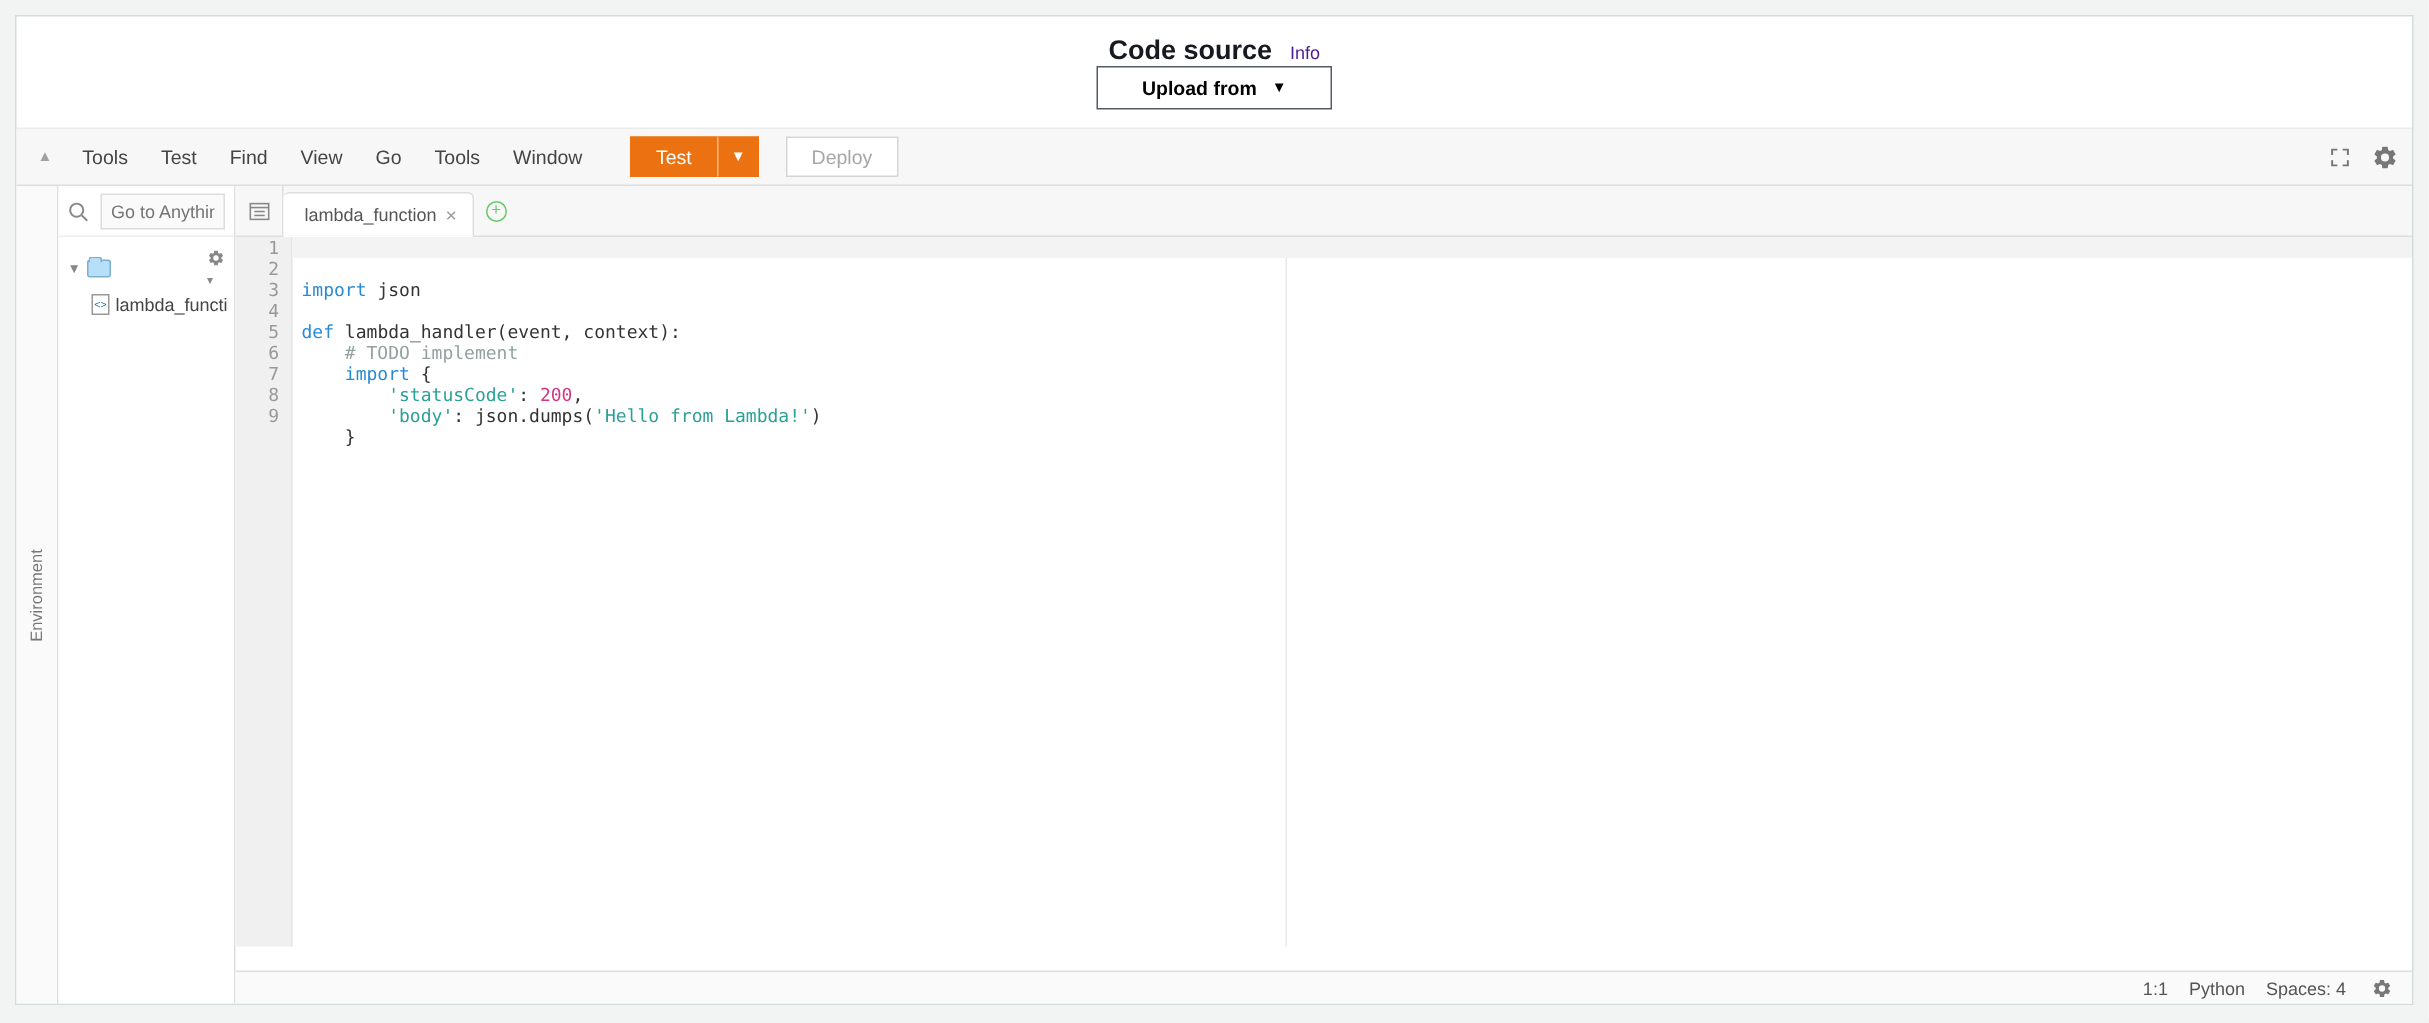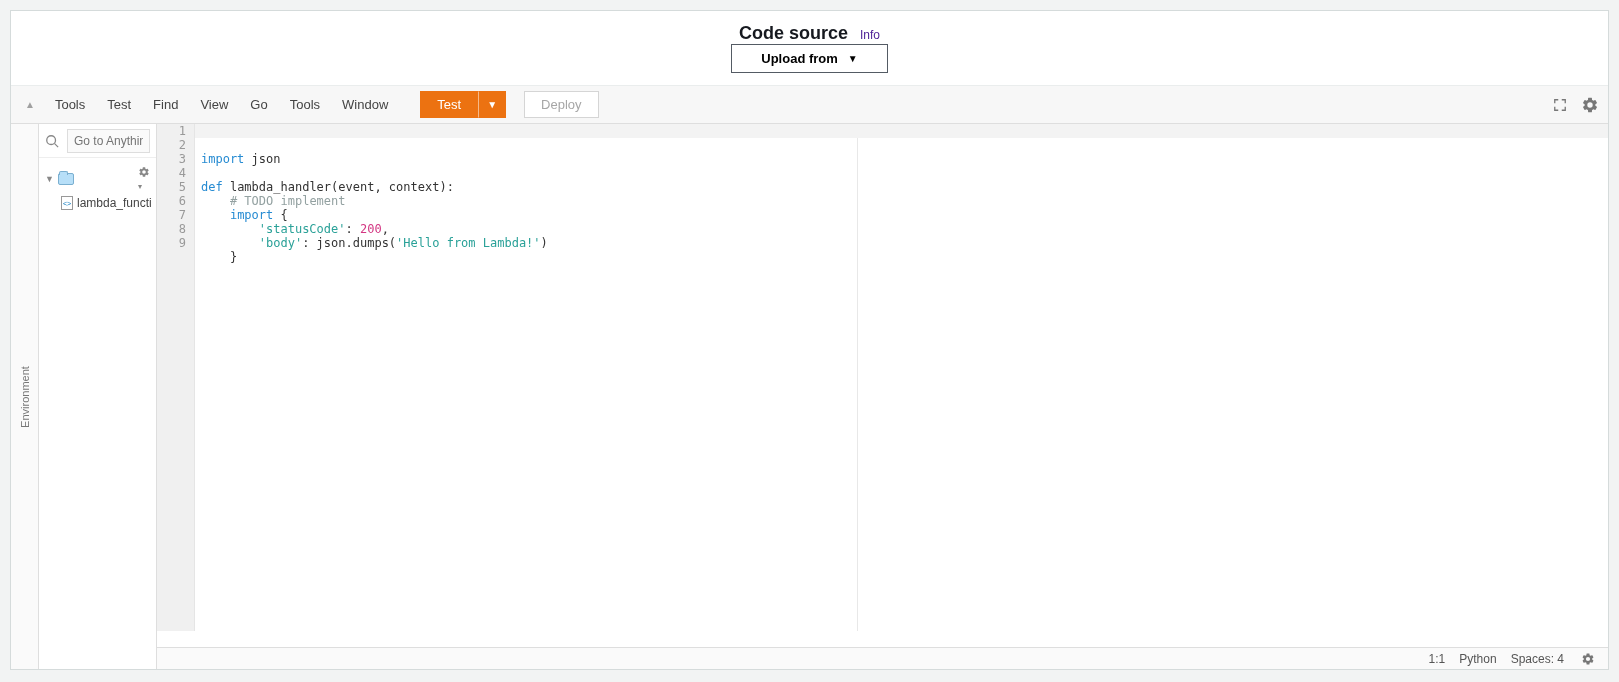--- a/index.html
+++ b/index.html
@@ -301,20 +301,37 @@
           </span>
         </div>
         <div class="tree-row file">
           <span class="file-ico">&lt;&gt;</span>
           <span>lambda_function.py</span>
         </div>
       </div>
     </div>
 
     <div class="editor-col">
+      <div class="tabbar">
+        <div class="env-toggle">
+          <svg width="14" height="14" viewBox="0 0 16 16" fill="none" stroke="#888" stroke-width="1.2">
+              <rect x="1" y="2" width="14" height="12"></rect>
+              <line x1="1" y1="5" x2="15" y2="5"></line>
+              <line x1="4" y1="8" x2="12" y2="8"></line>
+              <line x1="4" y1="11" x2="12" y2="11"></line>
+            </svg>
+        </div>
+        <div class="tab">
+          <span>lambda_function</span>
+          <span class="close">×</span>
+        </div>
+        <div class="add">
+            <span class="plus">+</span>
+          </div>
+      </div>
 
       <div class="code-wrap">
         <div class="vline"></div>
         <div class="gutter">
 <div>1</div>
             <div>2</div>
             <div>3</div>
             <div>4</div>
             <div>5</div>
             <div>6</div>

